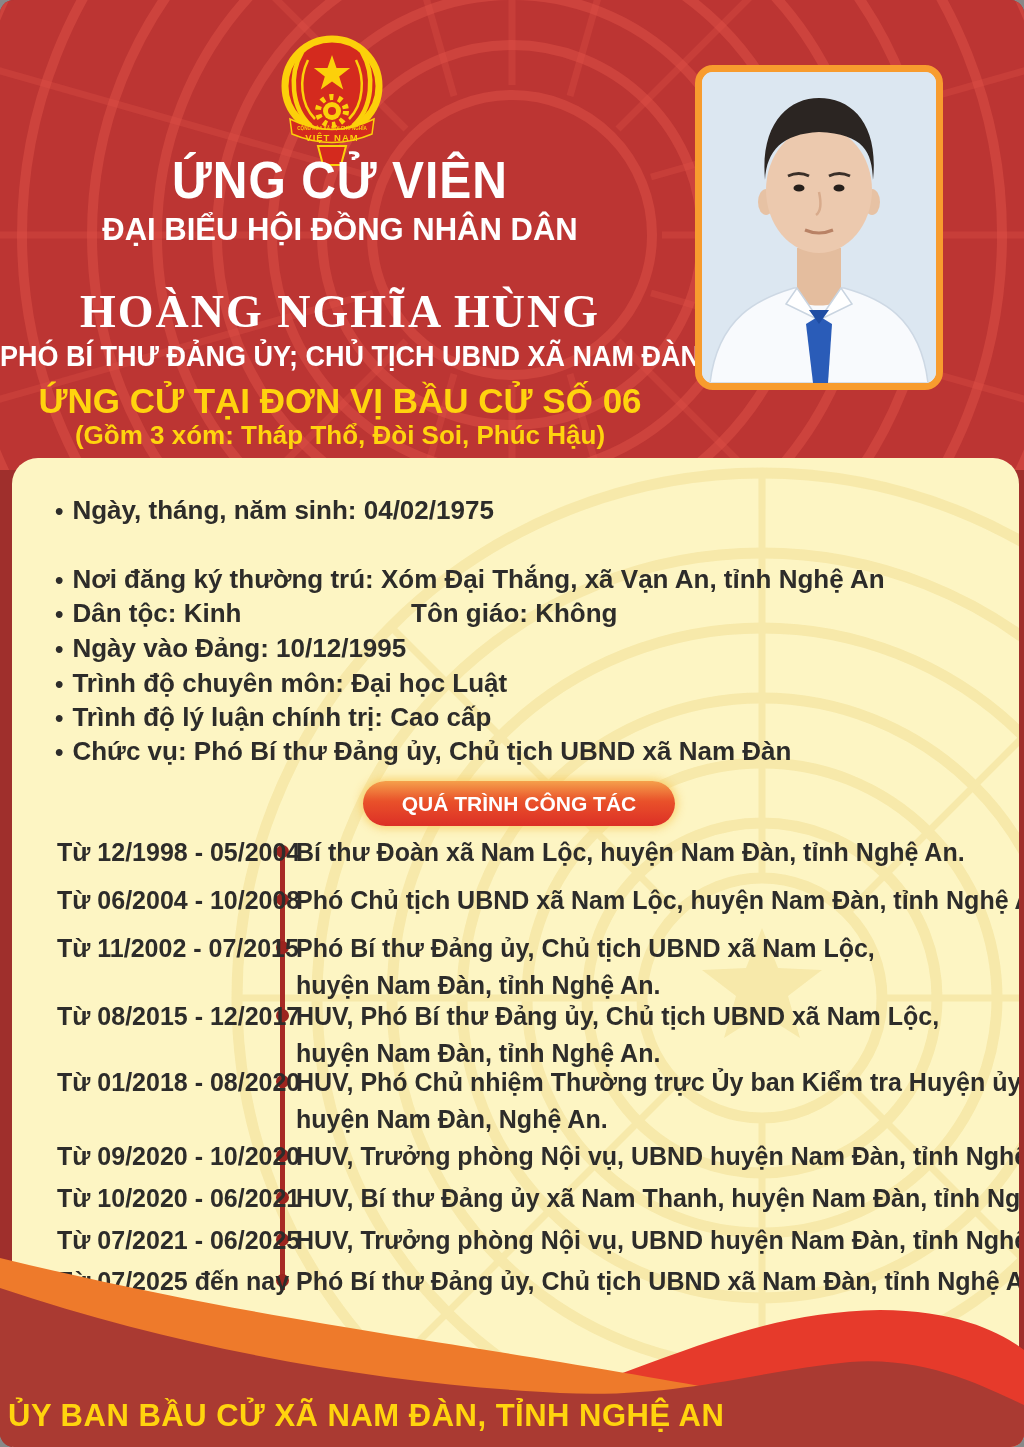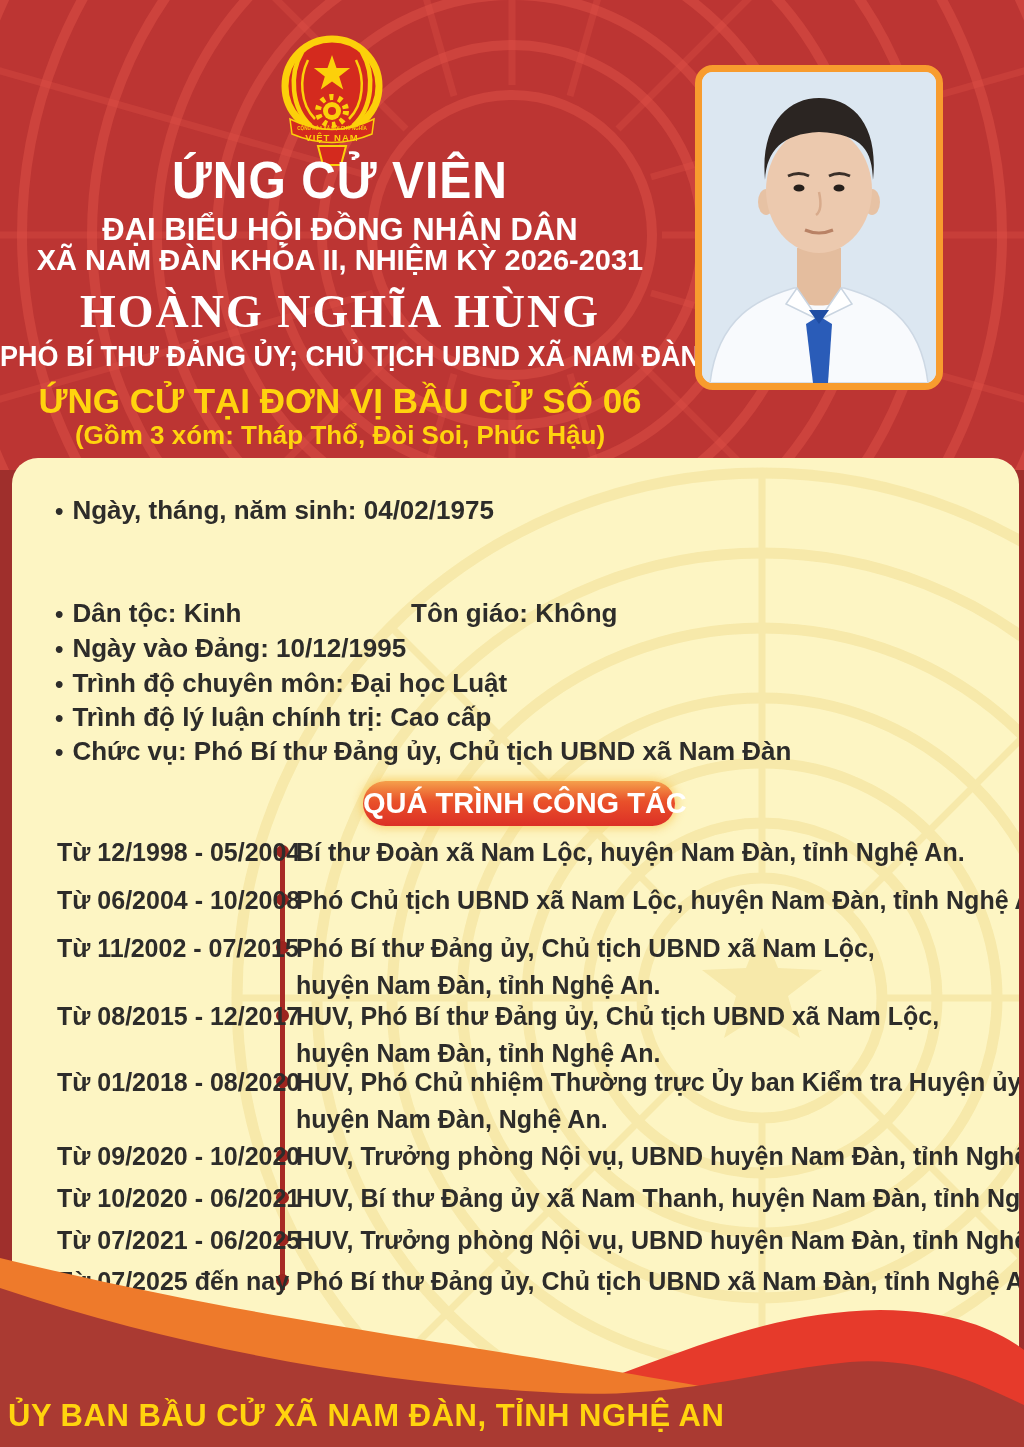--- a/index.html
+++ b/index.html
@@ -1,20 +1,21 @@
 <!DOCTYPE html>
 <html><head>
 <meta charset="utf-8">
 <style>
   html,body{margin:0;padding:0;background:#888;}
   .page{
     position:relative;width:1024px;height:1447px;overflow:hidden;
     background:#9f2f2c;
     font-family:"Liberation Sans","DejaVu Sans",sans-serif;
     font-weight:700;
+    border-radius:14px;
     -webkit-font-smoothing:antialiased;
   }
   
   .header{position:absolute;left:0;top:0;width:1024px;height:470px;background:#bc3533;overflow:hidden;}
   .header-pattern{position:absolute;left:0;top:0;pointer-events:none;}
   .h-text{position:absolute;left:0;width:680px;text-align:center;color:#ffffff;white-space:nowrap;}
   .h-title{top:153px;font-size:48px;letter-spacing:1px;transform:scaleY(1.08);}
   .h-sub1{top:212px;font-size:31px;}
   .h-sub2{top:244px;font-size:29px;}
   .h-name{top:285px;font-size:46px;font-family:"Liberation Serif","DejaVu Serif",serif;letter-spacing:2px;}
@@ -36,21 +37,21 @@
   .watermark{position:absolute;left:0;top:0;pointer-events:none;opacity:.85;}
   
   .bio-line{position:absolute;left:43px;font-size:26px;color:#2d2c2a;white-space:nowrap;text-align:right;}
   .bio-line .bullet{margin-right:9px;font-size:24px;}
   .bio-religion{position:absolute;left:356px;}
   
   .pill{
     position:absolute;left:351px;top:323px;width:312px;height:45px;border-radius:23px;
     background:linear-gradient(180deg,#f5a04b 0%,#e9512a 45%,#dc2f26 100%);
     box-shadow:0 0 10px 2px rgba(248,205,100,.9);
-    color:#fff;font-size:29px;text-align:center;line-height:45px;white-space:nowrap;
+    color:#fff;font-size:21px;text-align:center;line-height:45px;white-space:nowrap;
   }
   
   .t-axis{position:absolute;left:268px;top:390px;width:5px;height:442px;background:#a82a24;}
   .t-row{position:absolute;left:0;width:1007px;}
   .t-dot{position:absolute;left:264px;top:11px;width:13px;height:13px;border-radius:50%;background:#9c241f;}
   .t-date{position:absolute;left:45px;top:0;font-size:25px;line-height:36px;color:#2d2c2a;white-space:nowrap;}
   .t-content{position:absolute;left:284px;top:0;font-size:25px;line-height:37px;color:#2d2c2a;white-space:nowrap;}
   
   .footer{position:absolute;left:0;top:1250px;width:1024px;height:197px;}
   .footer svg{position:absolute;left:0;top:0;}
@@ -114,21 +115,20 @@
           <circle cx="70" cy="93" r="4" fill="#d42a1e"></circle>
         </g>
         <path d="M28,101 Q70,122 112,101 L110,116 Q70,133 30,116 Z" fill="#d42a1e" stroke="#fcd00a" stroke-width="1.5"></path>
         <text x="70" y="112" text-anchor="middle" font-size="4.6" fill="#fcd00a">CỘNG HÒA XÃ HỘI CHỦ NGHĨA</text>
         <text x="70" y="123" text-anchor="middle" font-size="9.5" fill="#fcd00a" letter-spacing="1">VIỆT NAM</text>
       </svg>
     </div>
 
     <div class="h-text h-title">ỨNG CỬ VIÊN</div>
     <div class="h-text h-sub1">ĐẠI BIỂU HỘI ĐỒNG NHÂN DÂN</div>
-    <div class="h-text h-sub2">XÃ NAM ĐÀN KHÓA II, NHIỆM KỲ 2026-2031</div>
     <div class="h-text h-name">HOÀNG NGHĨA HÙNG</div>
     <div class="h-text h-pos">PHÓ BÍ THƯ ĐẢNG ỦY; CHỦ TỊCH UBND XÃ NAM ĐÀN</div>
     <div class="h-text h-unit">ỨNG CỬ TẠI ĐƠN VỊ BẦU CỬ SỐ 06</div>
     <div class="h-text h-unitd">(Gồm 3 xóm: Tháp Thổ, Đòi Soi, Phúc Hậu)</div>
   </div>
 
   <div class="photo-frame">
     <svg width="234" height="311" viewBox="0 0 234 311">
       <rect width="234" height="311" fill="#dce7f1"></rect>
 
@@ -176,20 +176,21 @@
           <line x1="870" y1="540" x2="1275" y2="540"></line>
         <line x1="665" y1="455" x2="380" y2="170"></line>
           <line x1="835" y1="455" x2="1120" y2="170"></line>
         <line x1="665" y1="625" x2="380" y2="910"></line>
           <line x1="835" y1="625" x2="1120" y2="910"></line>
       </g>
       <polygon fill="#f6e7a6" points="750,470 766,510 810,512 776,538 788,580 750,556 712,580 724,538 690,512 734,510"></polygon>
     </svg>
 
     <div class="bio-line" style="top:37px"><span class="bullet">•</span><span>Ngày, tháng, năm sinh: 04/02/1975</span></div>
+    <div class="bio-line" style="top:106px"><span class="bullet">•</span><span>Nơi đăng ký thường trú: Xóm Đại Thắng, xã Vạn An, tỉnh Nghệ An</span></div>
     <div class="bio-line" style="top:140px"><span class="bullet">•</span><span>Dân tộc: Kinh</span><span class="bio-religion">Tôn giáo: Không</span></div>
     <div class="bio-line" style="top:175px"><span class="bullet">•</span><span>Ngày vào Đảng: 10/12/1995</span></div>
     <div class="bio-line" style="top:210px"><span class="bullet">•</span><span>Trình độ chuyên môn: Đại học Luật</span></div>
     <div class="bio-line" style="top:244px"><span class="bullet">•</span><span>Trình độ lý luận chính trị: Cao cấp</span></div>
     <div class="bio-line" style="top:278px"><span class="bullet">•</span><span>Chức vụ: Phó Bí thư Đảng ủy, Chủ tịch UBND xã Nam Đàn</span></div>
 
     <div class="pill">QUÁ TRÌNH CÔNG TÁC</div>
 
     <div class="t-axis"></div>
 

